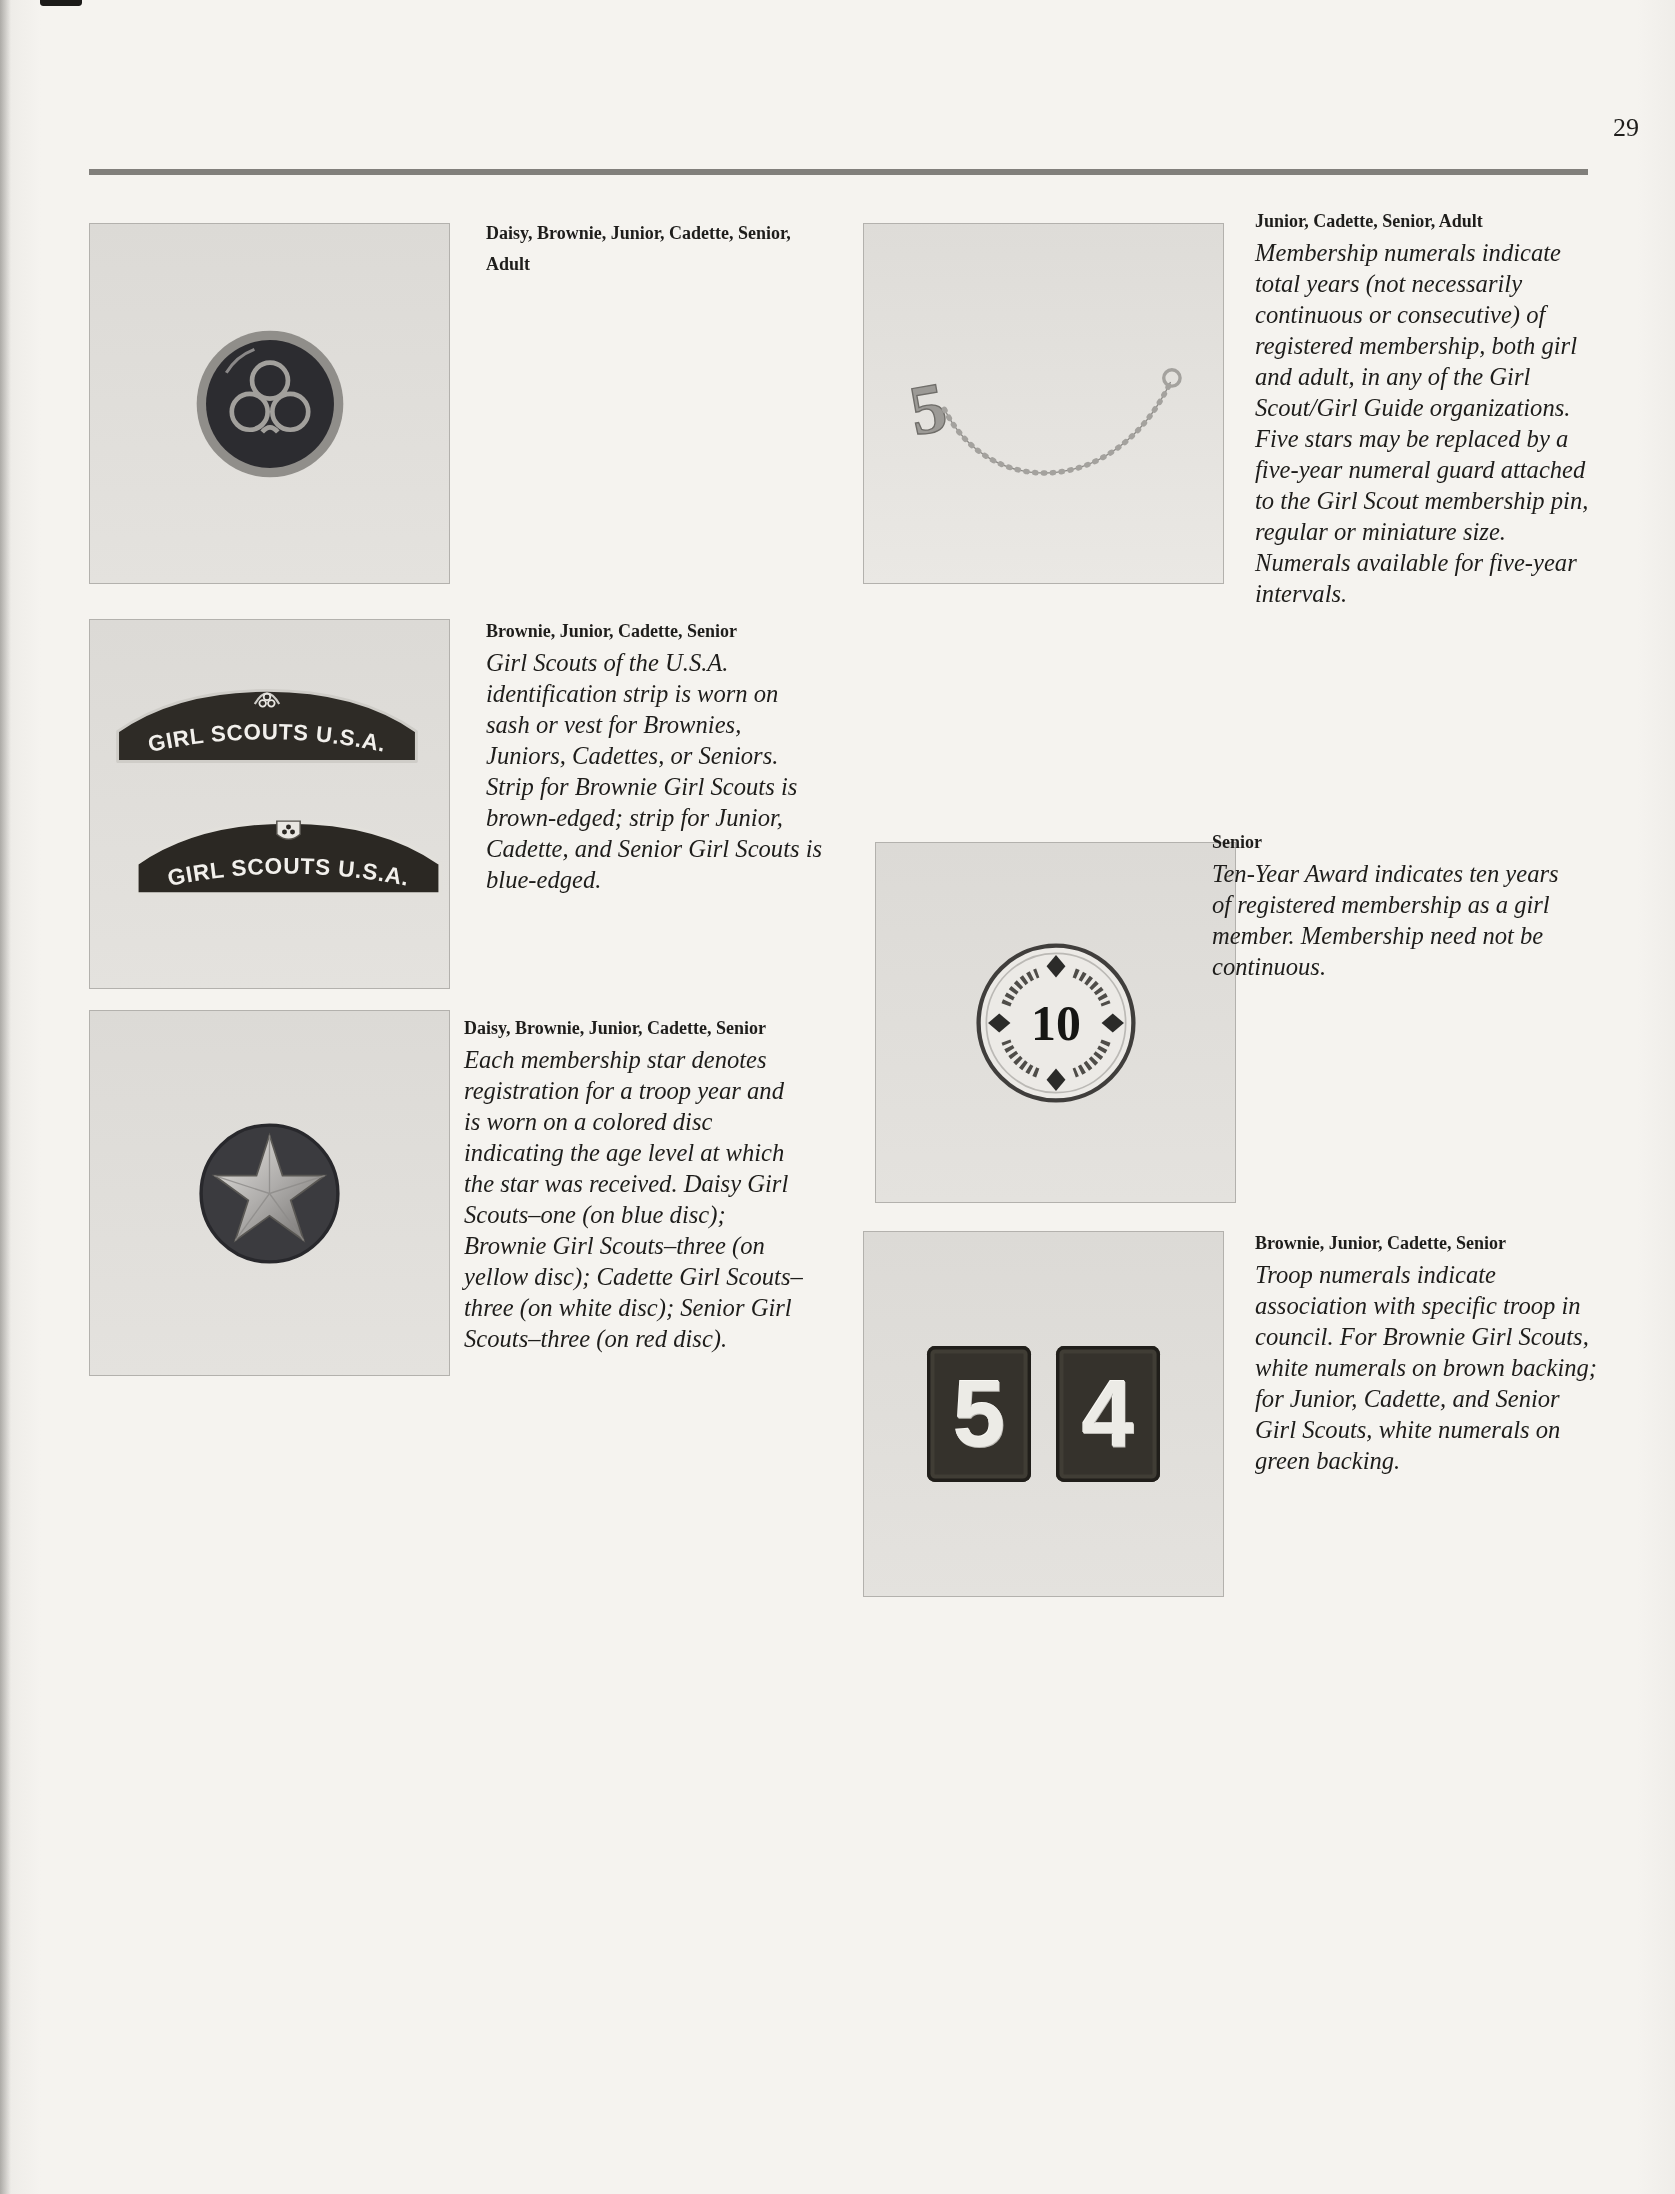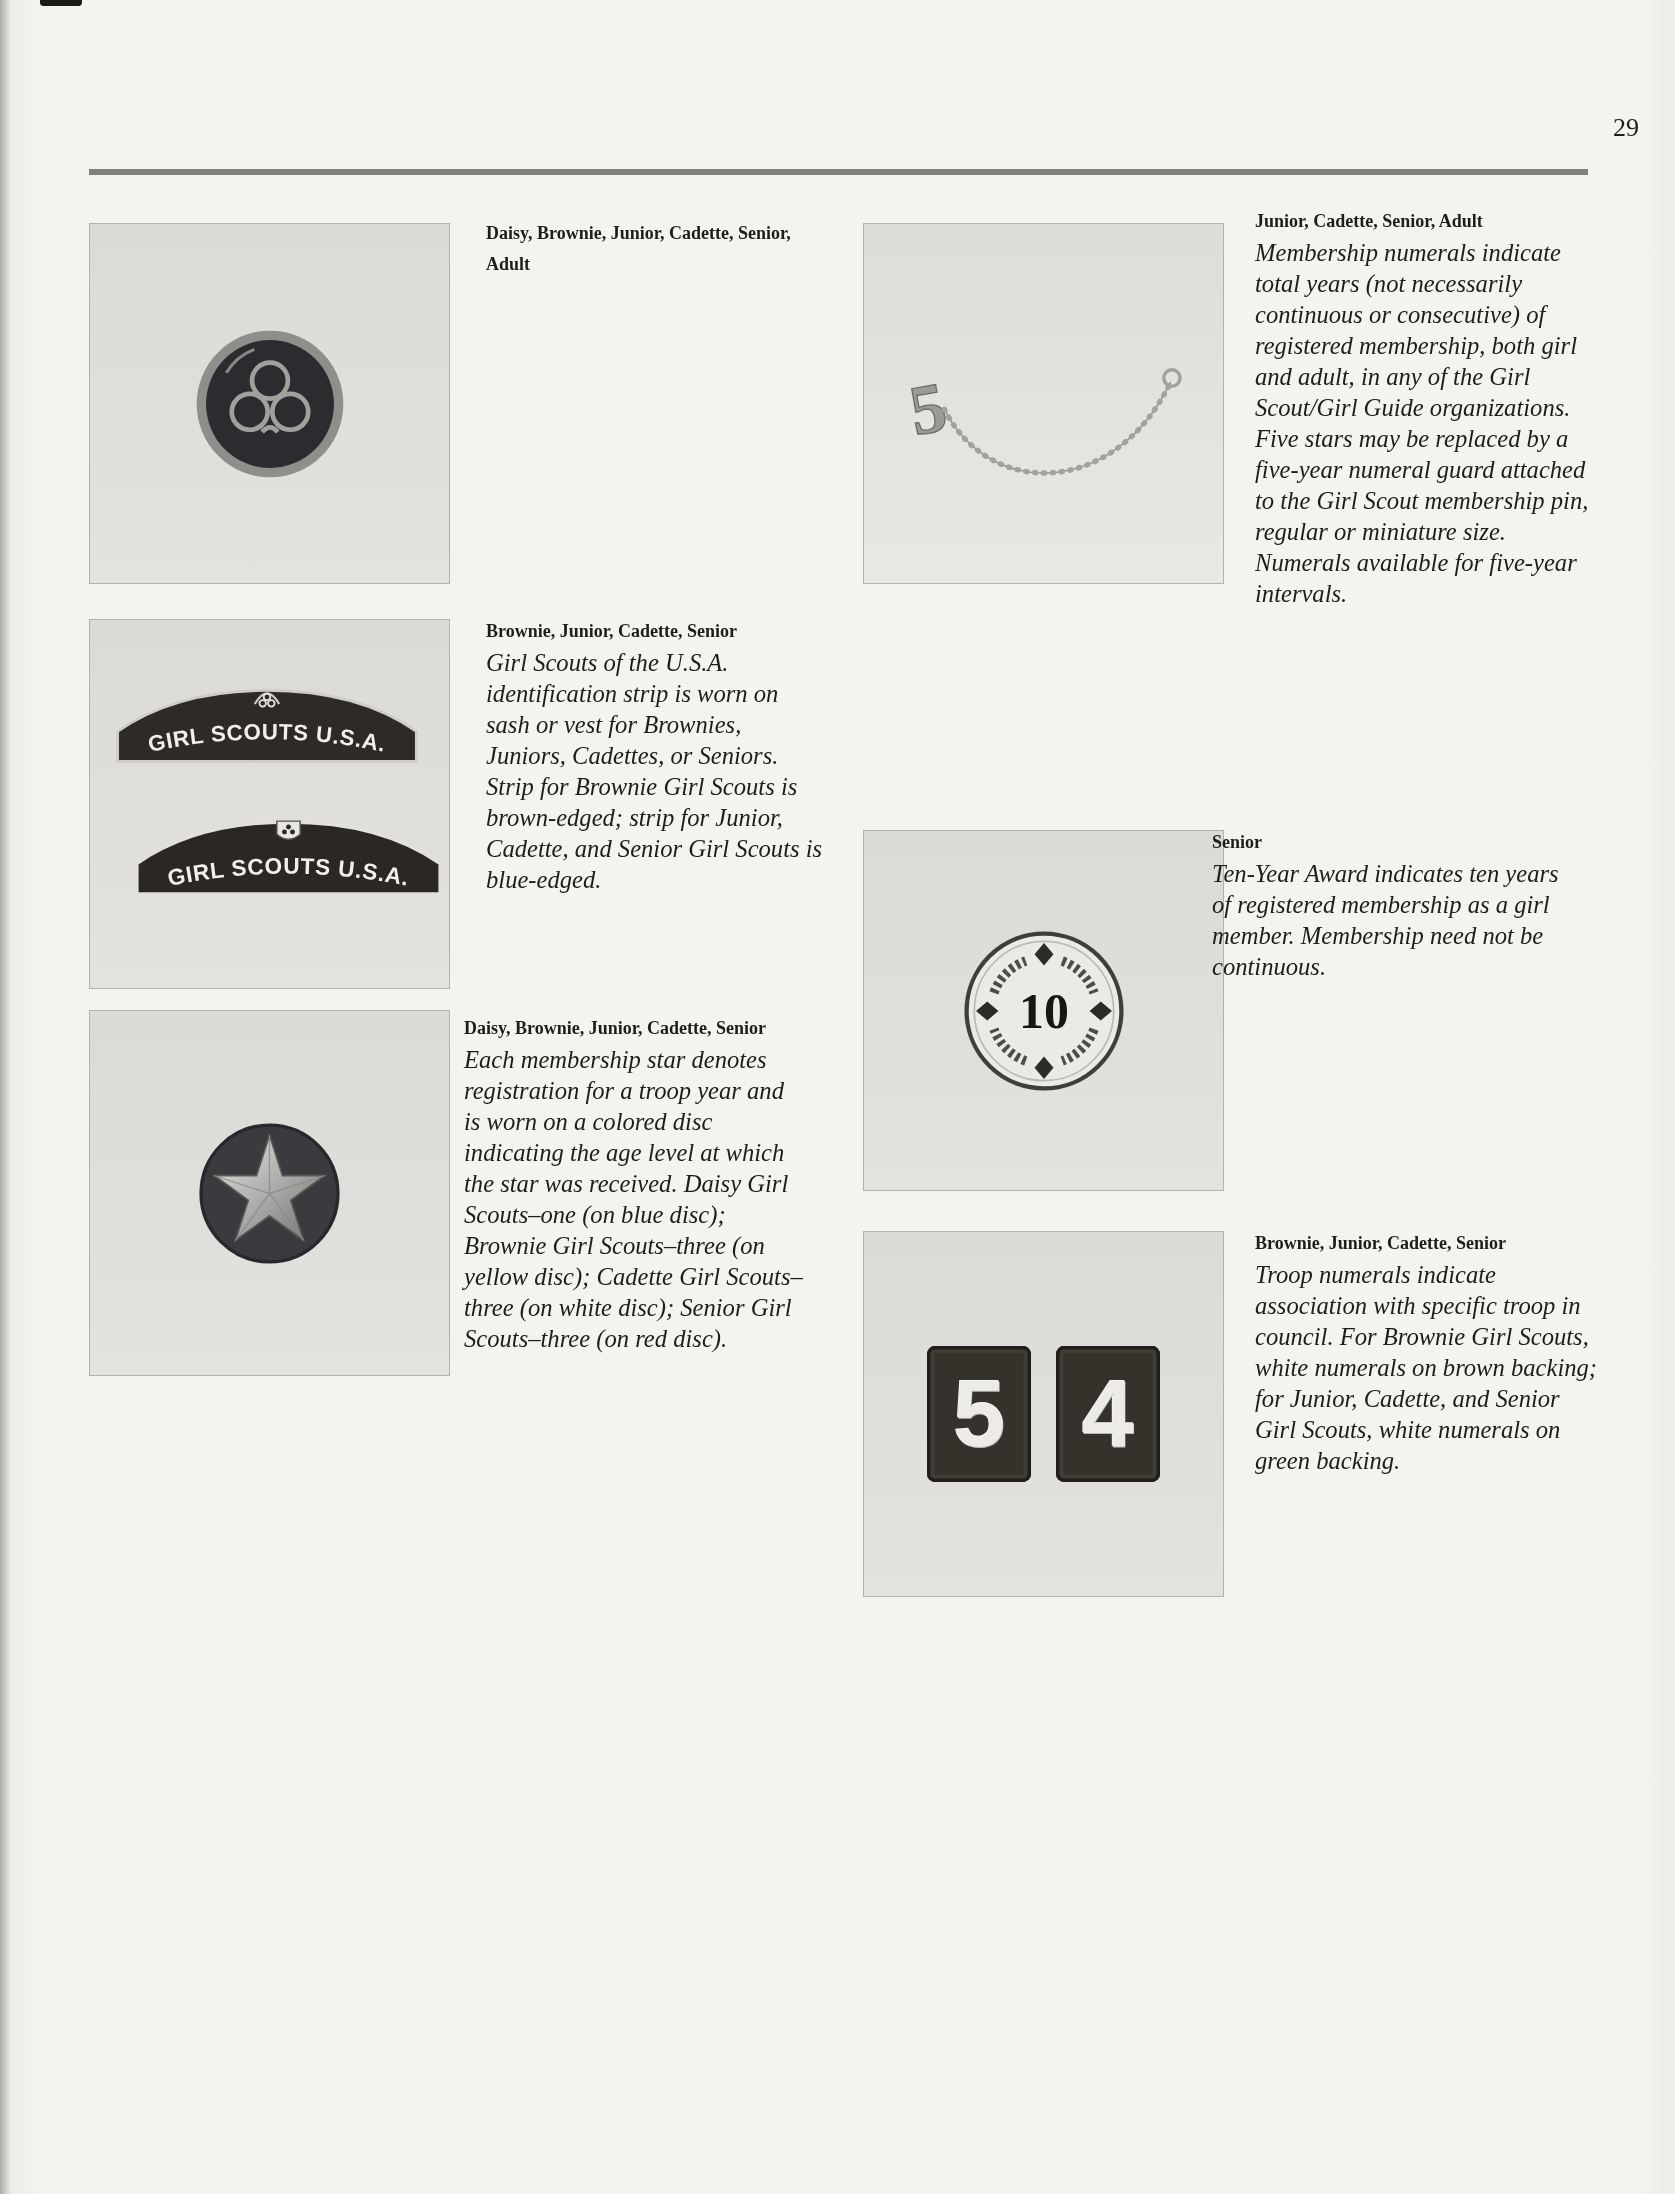--- a/index.html
+++ b/index.html
@@ -180,21 +180,21 @@
       <path d="M118 272 C 185 405, 370 400, 450 232" fill="none" stroke="#a4a29e" stroke-width="8" stroke-linecap="round" stroke-dasharray="2 11"></path>
       <circle cx="452" cy="226" r="12" fill="none" stroke="#a4a29e" stroke-width="5"></circle>
     </svg>
   </figure>
 
   <div class="text t-r1">
     <h3>Junior, Cadette, Senior, Adult</h3>
     <p>Membership numerals indicate total years (not necessarily continuous or consecutive) of registered membership, both girl and adult, in any of the Girl Scout/Girl Guide organizations. Five stars may be replaced by a five-year numeral guard attached to the Girl Scout membership pin, regular or miniature size. Numerals available for five-year intervals.</p>
   </div>
 
-  <figure class="photo p-r2" style="margin:0;">
+  <figure class="photo p-r2" style="margin:12px;">
     <svg width="172" height="172" viewBox="0 0 100 100">
       <circle cx="50" cy="50" r="45" fill="#eceae6" stroke="#403e3c" stroke-width="2.5"></circle>
       <circle cx="50" cy="50" r="40.5" fill="none" stroke="#bbb9b5" stroke-width="1"></circle>
       <g fill="#2b2b29">
         <polygon points="50,10.5 55.5,17 50,23.5 44.5,17"></polygon>
         <polygon points="50,76.5 55.5,83 50,89.5 44.5,83"></polygon>
         <polygon points="10.5,50 17,44.5 23.5,50 17,55.5"></polygon>
         <polygon points="76.5,50 83,44.5 89.5,50 83,55.5"></polygon>
       </g>
       <g fill="none" stroke="#4f4d49" stroke-width="5.5" stroke-dasharray="2.2 2">

